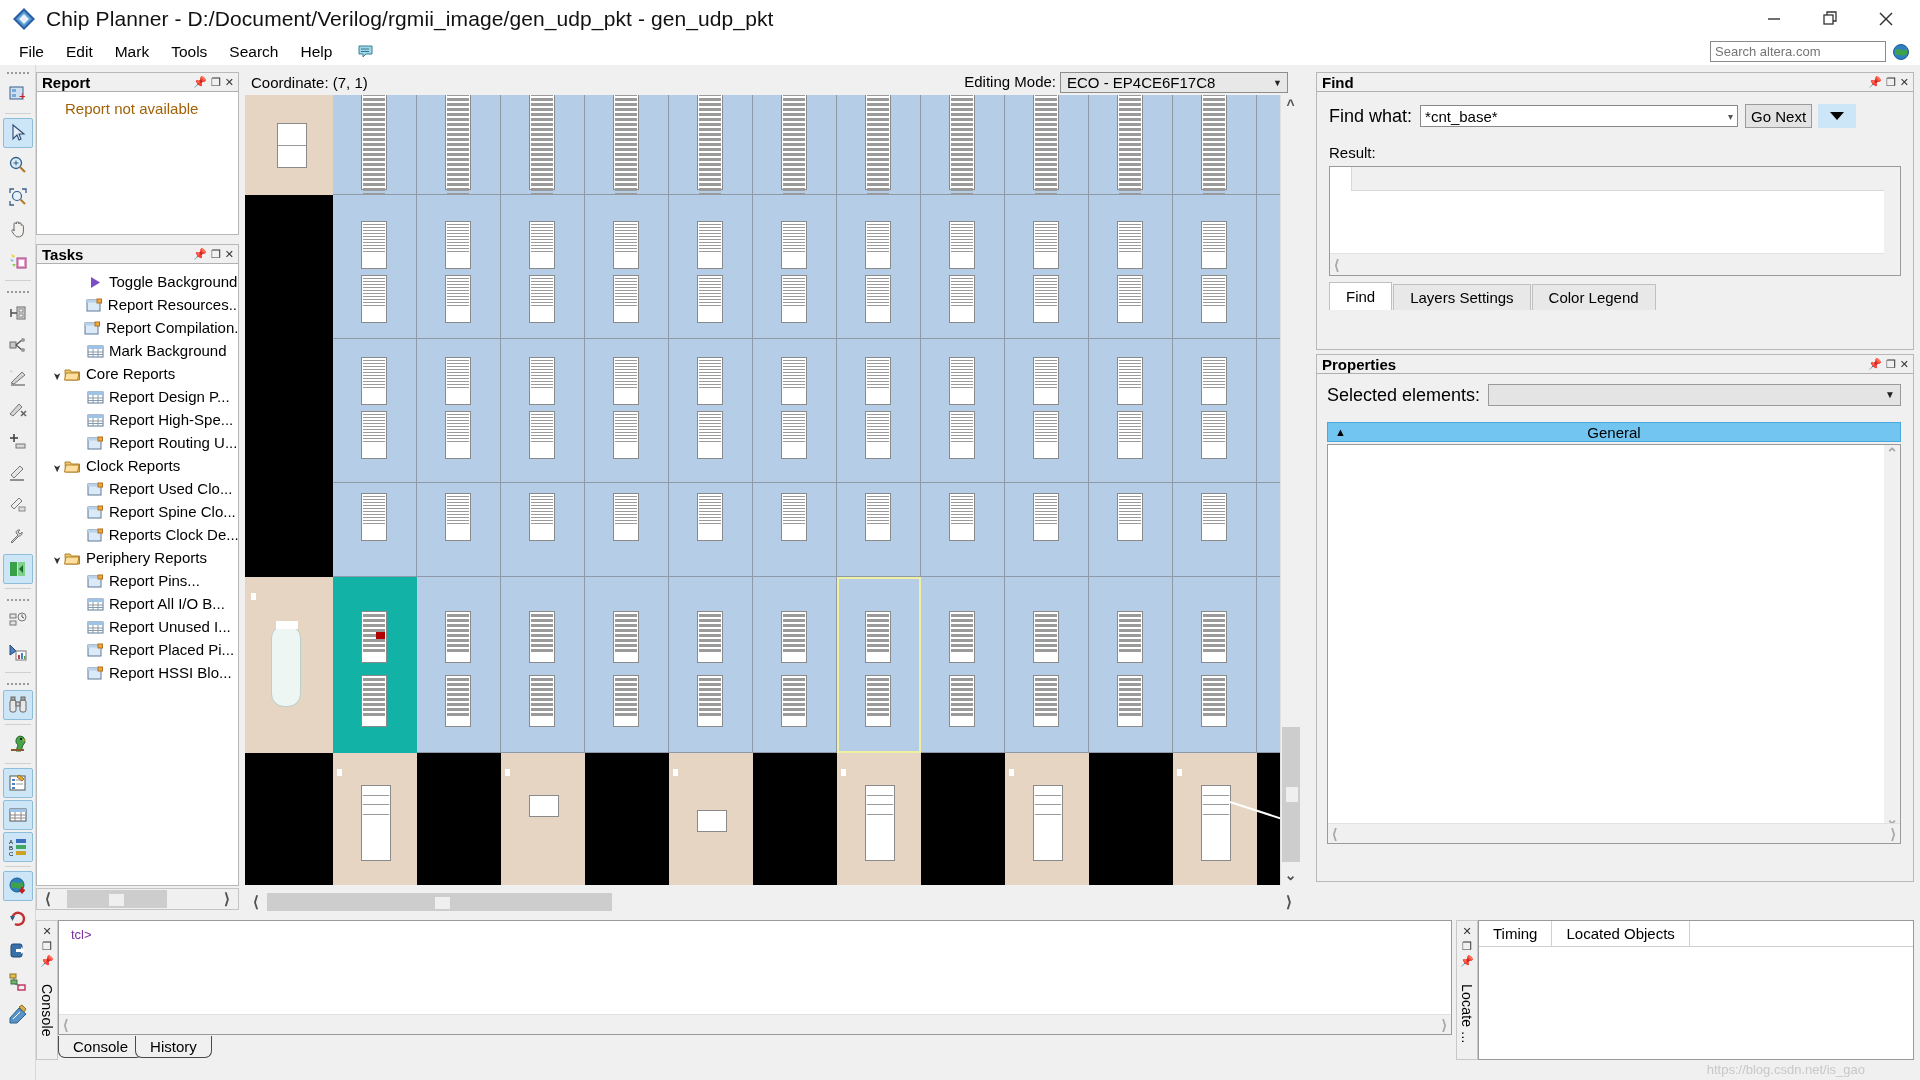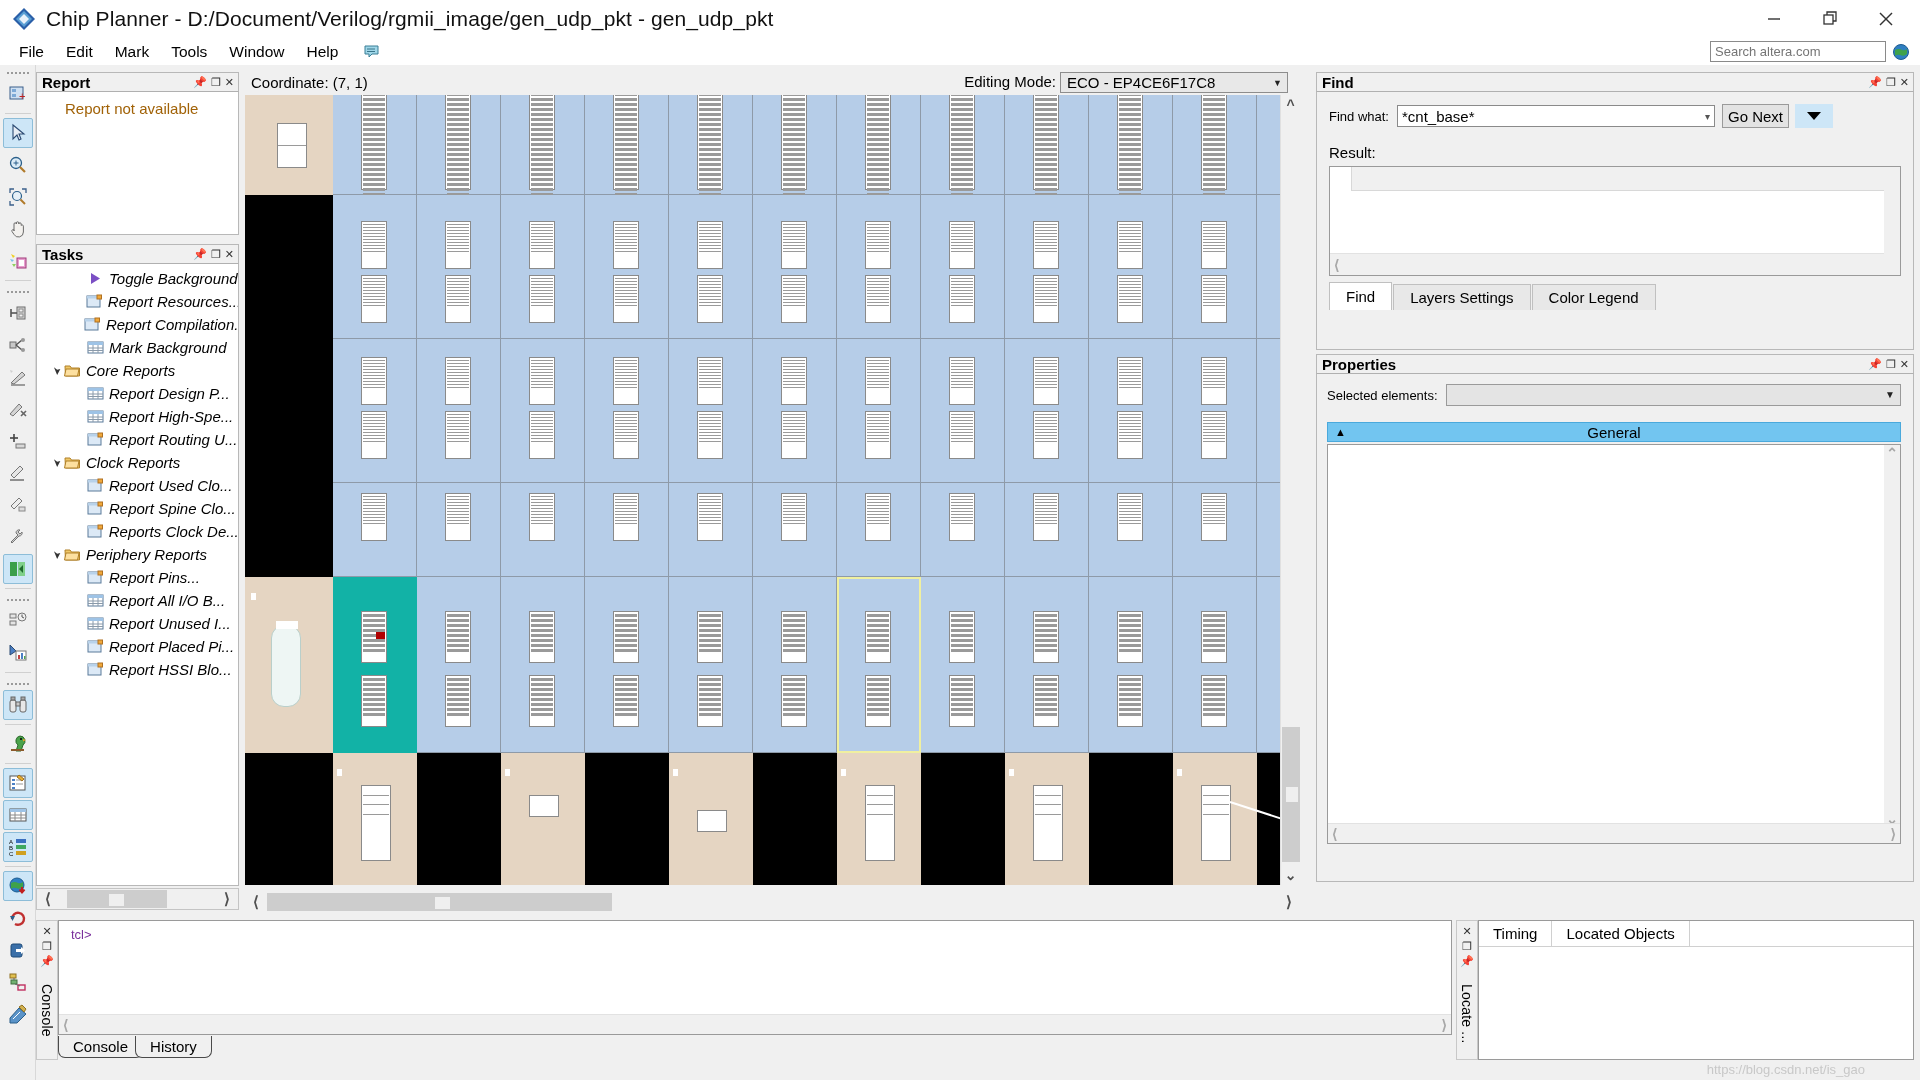--- a/index.html
+++ b/index.html
@@ -75,21 +75,21 @@
   .panel-icons span { font-size: 11px; line-height: 1; }
   .report-body {
     height: 143px; background: #fff; border: 1px solid #b8b8b8; border-top: 0;
     padding: 8px 0 0 28px; color: #a16207; font-size: 15px;
   }
   .tasks-head { margin-top: 9px; }
   .tasks-body {
     height: 622px; background: #fff; border: 1px solid #b8b8b8; border-top: 0;
     overflow: hidden; position: relative; padding-top: 3px;
   }
-  .task-row { display: flex; align-items: center; height: 23px; white-space: nowrap; font-size: 15px; font-style: italic; }
+  .task-row { display: flex; align-items: flex-end; height: 23px; white-space: nowrap; font-size: 15px; }
   .tw-arrow { width: 13px; text-align: center; color: #333; font-size: 10px; }
   .ico16 { width: 17px; height: 15px; margin-right: 5px; flex: 0 0 auto; display:inline-block; }
   .lbl { overflow: hidden; }
   .hscroll {
     height: 22px; background: #f0f0f0; border: 1px solid #c4c4c4; display: flex; align-items: center;
     margin-top: 2px; position: relative;
   }
   .hs-arrow { width: 22px; text-align: center; color: #505050; font-size: 15px; font-weight: bold; }
   .hs-track { flex: 1 1 auto; height: 20px; background: #f0f0f0; position: relative; }
   .hs-thumb { position: absolute; top: 1px; height: 18px; background: #cdcdcd; }
@@ -152,21 +152,21 @@
     background: #f0f0f0; display: flex; align-items: center;
   }
 
   
   .rightdock { position: absolute; left: 1316px; top: 72px; width: 598px; height: 838px; }
   .find-body {
     background: #f0f0f0; border: 1px solid #b8b8b8; border-top: 0;
     height: 258px; padding: 12px 12px 0 12px; position: relative;
   }
   .row { display: flex; align-items: center; }
-  .fw-label { font-size: 13px; margin-right: 8px; }
+  .fw-label { font-size: 18px; margin-right: 8px; }
   .fw-combo {
     width: 318px; height: 22px; background: #fff; border: 1px solid #8a8a8a;
     display: flex; align-items: center; padding-left: 4px; font-size: 15px; position: relative;
   }
   .fw-combo .arr { position: absolute; right: 4px; color: #555; font-size: 10px; }
   .go-next {
     margin-left: 7px; height: 24px; min-width: 62px; background: #e3e3e3;
     border: 1px solid #9a9a9a; display: flex; align-items: center; justify-content: center;
     font-size: 15px; padding: 0 5px;
   }
@@ -276,21 +276,21 @@
         </svg>
       </div>
     </div>
   </div>
 
   <div class="menubar">
     <div class="menu-item">File</div>
     <div class="menu-item">Edit</div>
     <div class="menu-item">Mark</div>
     <div class="menu-item">Tools</div>
-    <div class="menu-item">Window</div>
+    <div class="menu-item">Search</div>
     <div class="menu-item">Help</div>
     <div class="menu-note">
       <svg width="17" height="17" viewBox="0 0 17 17">
         <path d="M2 3 h13 v8 h-6 l-3 3 v-3 h-4 z" fill="#9fd6e8" stroke="#3b7f96" stroke-width="1"></path>
         <line x1="4" y1="6" x2="12" y2="6" stroke="#2e6b80" stroke-width="0.9"></line>
         <line x1="4" y1="8.5" x2="12" y2="8.5" stroke="#2e6b80" stroke-width="0.9"></line>
       </svg>
     </div>
     <div class="search-wrap">
       <input class="search-input" placeholder="Search altera.com" style="">

